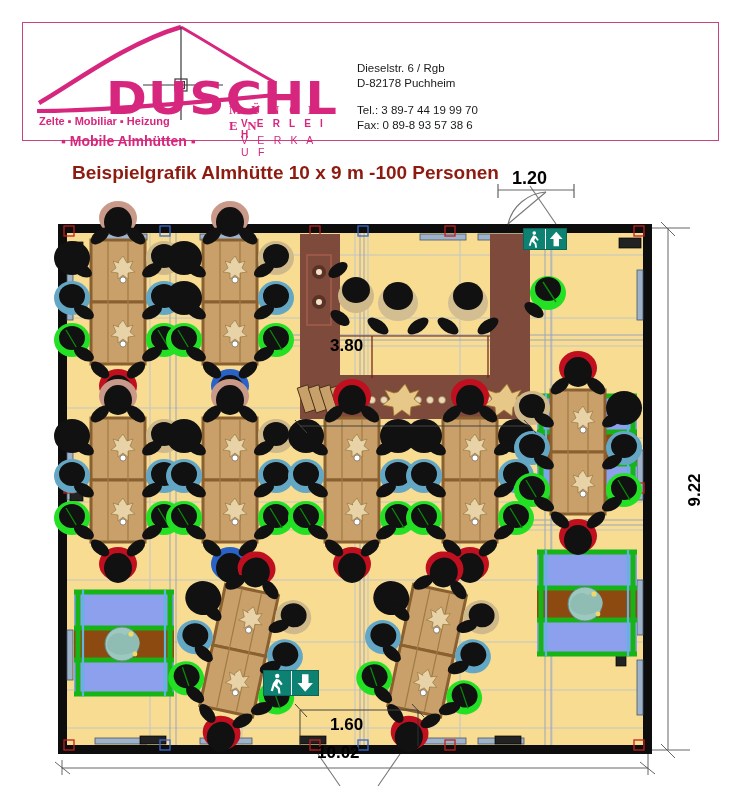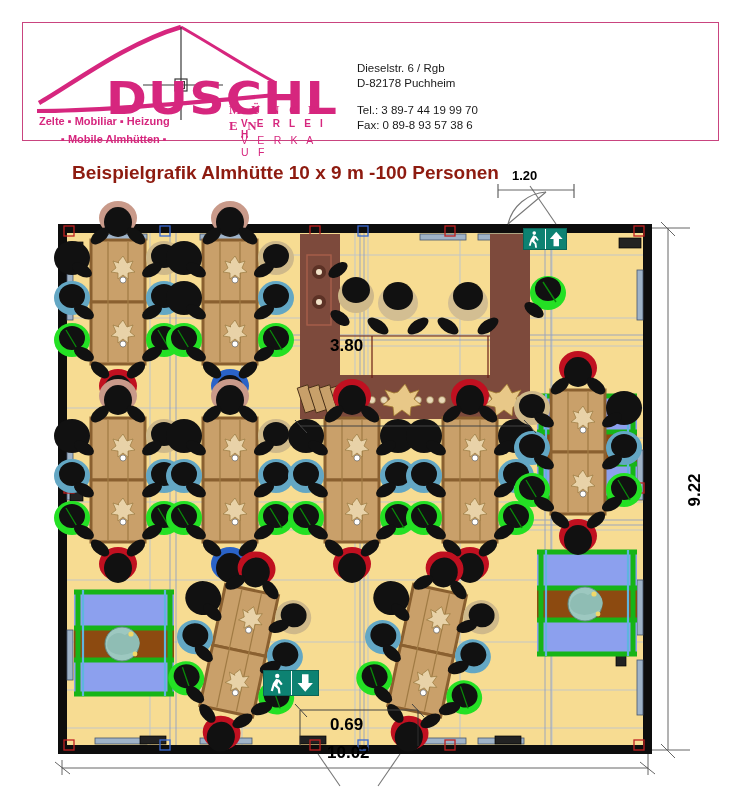--- a/index.html
+++ b/index.html
@@ -13,37 +13,37 @@
   #logo-word{position:absolute;left:75px;top:48px;font-size:44px;font-weight:bold;
              color:#d6267e;letter-spacing:1px;font-family:"DejaVu Sans",sans-serif;
              transform:scaleX(1.12);transform-origin:left center;}
   #logo-city{position:absolute;left:198px;top:77px;font-size:13px;color:#d6267e;
              letter-spacing:3.2px;font-weight:bold;font-family:Liberation Serif, serif;}
   #logo-verleih{position:absolute;left:210px;top:93px;font-size:10px;color:#d6267e;
                 letter-spacing:3.2px;font-weight:bold;}
   #logo-verkauf{position:absolute;left:210px;top:109px;font-size:10.5px;color:#d6267e;
                 letter-spacing:3.2px;font-weight:normal;}
   #logo-tag1{position:absolute;left:8px;top:90px;font-size:11px;color:#d6267e;font-weight:bold;text-align:center;}
-  #logo-tag2{position:absolute;left:30px;top:108px;font-size:11px;color:#d6267e;font-weight:bold;}
+  #logo-tag2{position:absolute;left:30px;top:108px;font-size:14px;color:#d6267e;font-weight:bold;}
 
   #addr{position:absolute;left:318px;top:38px;font-size:11.5px;color:#1a1a1a;line-height:15px;margin-left:16px;}
   #addr .gap{height:12px;}
   #addr .tel{font-size:11.5px;}
 
   #weblinks{position:absolute;left:552px;top:48px;font-size:10.5px;color:#d6267e;line-height:14px;}
   #weblinks .mail{margin-top:12px;}
 
   
   #plan-title{position:absolute;left:72px;top:162px;font-size:19px;font-weight:bold;
               color:#8e1b10;font-family:"Liberation Sans",sans-serif;}
 
   
   #plan{position:absolute;left:0;top:150px;width:741px;height:650px;}
 
-  .dimtext{position:absolute;font-size:13px;font-weight:bold;color:#000;
+  .dimtext{position:absolute;font-size:18px;font-weight:bold;color:#000;
            font-family:"Liberation Sans",sans-serif;}
   .dimtext.big{font-size:17px;}
   .vert{transform:rotate(-90deg);transform-origin:center center;}
 
   .exit-sign{position:absolute;display:flex;background:#0d8272;border:1px solid #0a6457;
              box-sizing:border-box;z-index:30;}
   .exit-half{flex:1;position:relative;}
   .exit-div{width:1px;background:#ffffff;}
 </style>
 </head>
@@ -861,23 +861,23 @@
       <line x1="295" y1="270" x2="307" y2="283"></line>
       <line x1="524" y1="270" x2="536" y2="283"></line>
       <line x1="300" y1="560" x2="418" y2="560"></line>
       <line x1="295" y1="554" x2="307" y2="567"></line>
       <line x1="412" y1="554" x2="424" y2="567"></line>
     </g>
   </svg>
 
   
   <div class="dimtext big" style="left:330px;top:186px;">3.80</div>
-  <div class="dimtext big" style="left:330px;top:565px;">0.69</div>
+  <div class="dimtext big" style="left:330px;top:565px;">1.60</div>
   <div class="dimtext" style="left:512px;top:18px;">1.20</div>
-  <div class="dimtext big" style="left:327px;top:593px;">10.02</div>
+  <div class="dimtext big" style="left:317px;top:593px;">10.02</div>
   <div class="dimtext big vert" style="left:678px;top:330px;">9.22</div>
 
   
   <div class="exit-sign" style="left:523px;top:78px;width:44px;height:22px;">
     <div class="exit-half">
       <svg width="100%" height="100%" viewBox="0 0 22 22">
         <g fill="#ffffff">
           <circle cx="11" cy="4.5" r="2"></circle>
           <path d="M10 7 l3 1 l3 4 l-1.6 1 l-2.4 -3 l-1 3 l2.4 2.6 l0.6 5 l-2 0 l-0.6 -4.2 l-3 -2.6 l-1.4 4.8 l-2 -0.5 l2 -6.6 z"></path>
         </g>

